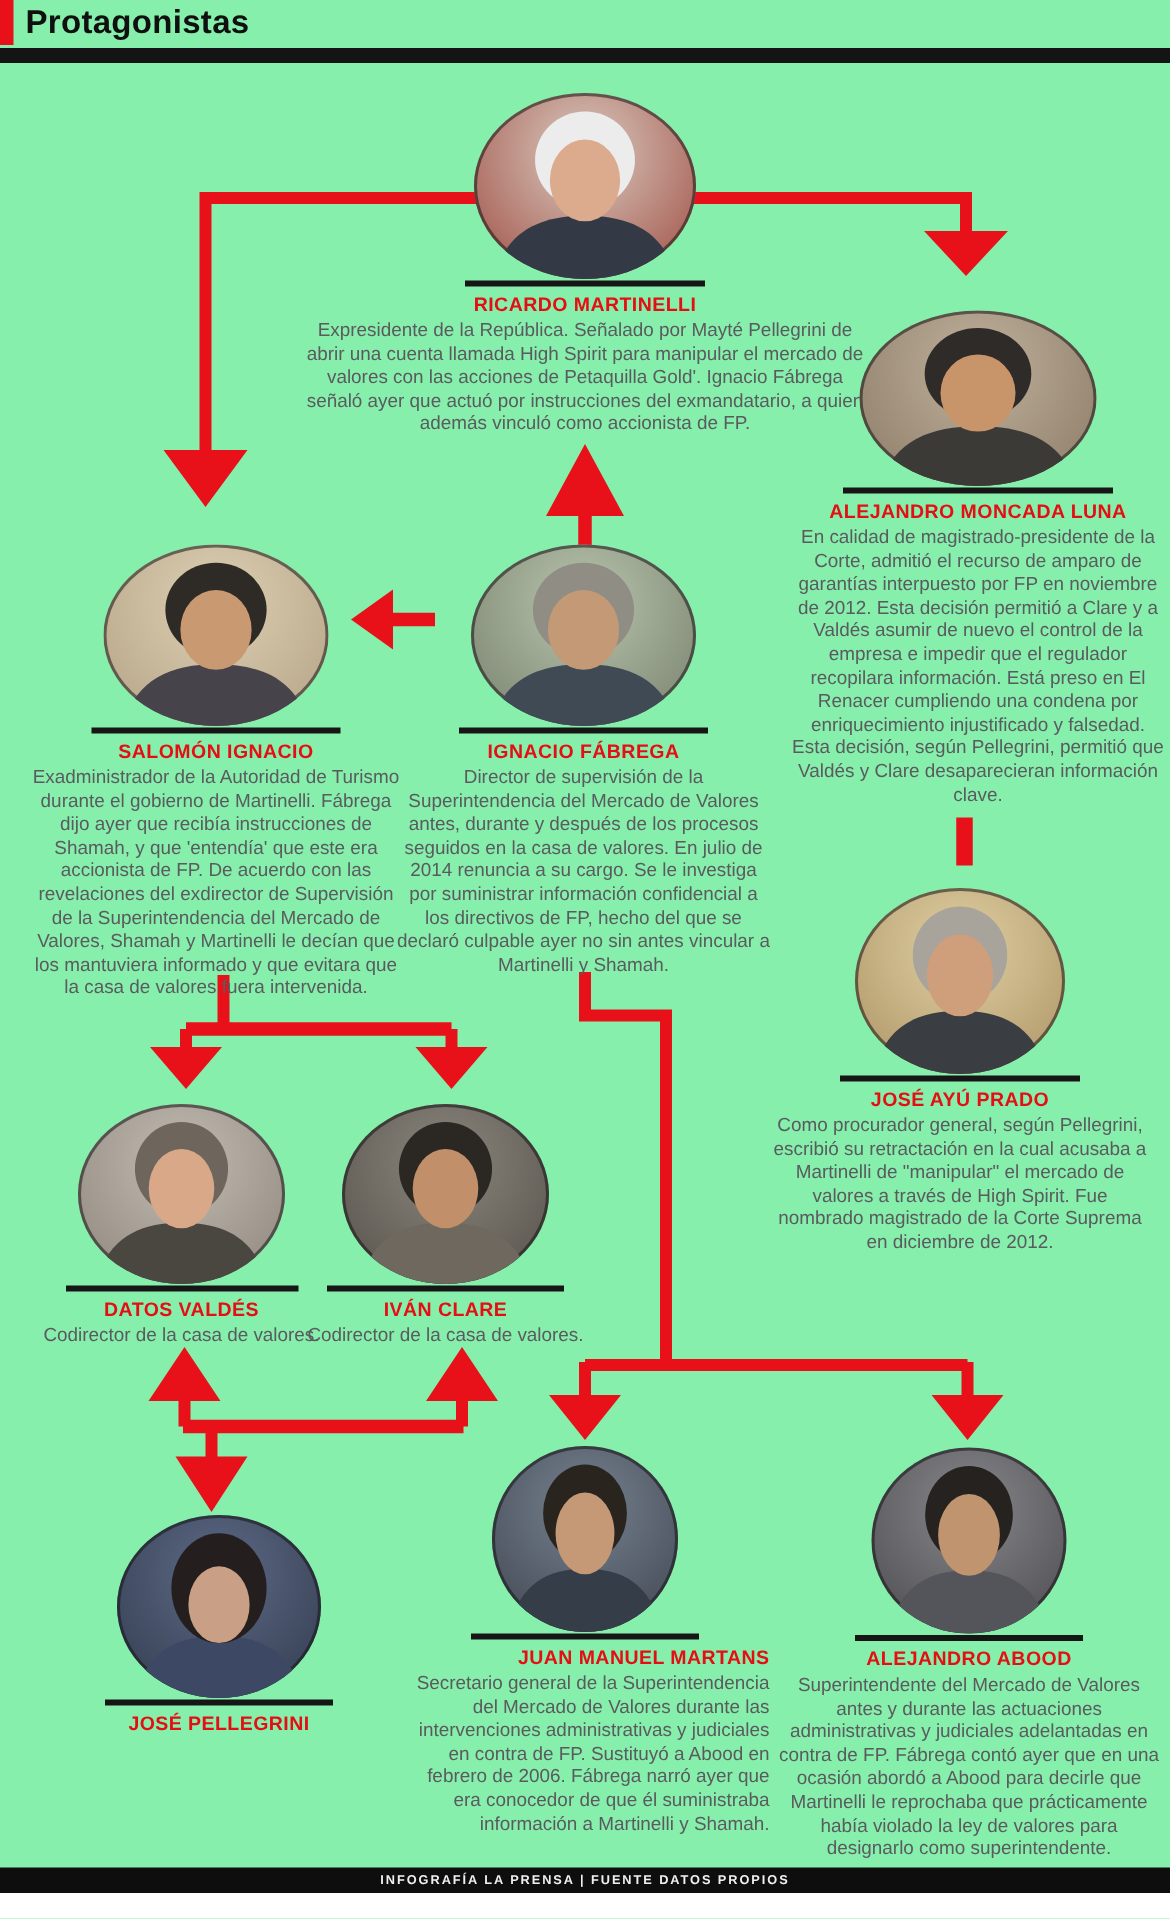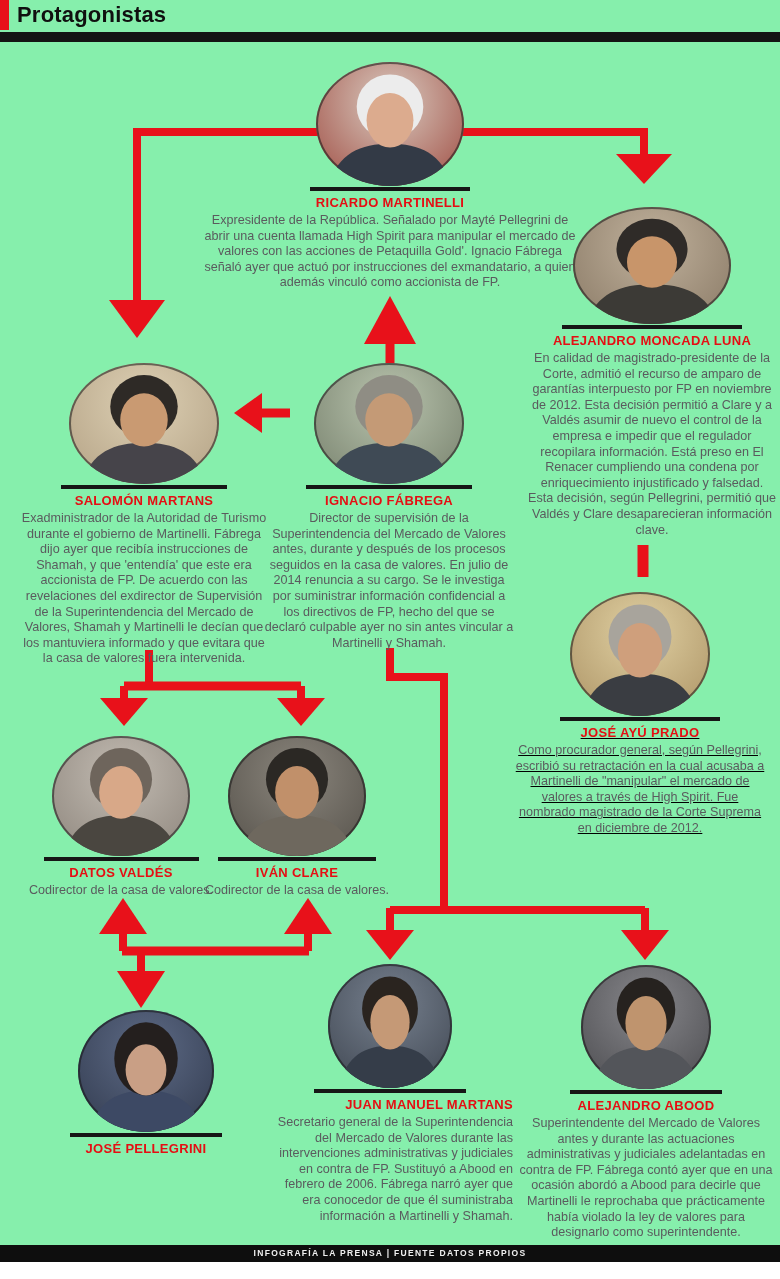--- a/index.html
+++ b/index.html
@@ -115,38 +115,38 @@
 
   <div class="person" style="left: 19px; top: 363px; width: 250px; --bg1: #ddd0b4; --bg2: #b3a184; --hair: #2e2a26; --skin: #c99a72; --suit: #46444a;">
     <div class="photo" style="width:150px;height:121px">
       <svg viewBox="0 0 120 100" preserveAspectRatio="none">
         <path d="M10,102 C16,74 36,66 60,66 C84,66 104,74 110,102 Z" style="fill:var(--suit)"></path>
         <ellipse cx="60" cy="36" rx="27" ry="26" style="fill:var(--hair)"></ellipse>
         <ellipse cx="60" cy="47" rx="19" ry="22" style="fill:var(--skin)"></ellipse>
       </svg>
     </div>
     <div class="underbar" style="width:166px"></div>
-    <div class="pname">SALOMÓN MARTANS</div>
+    <div class="pname">SALOMÓN IGNACIO</div>
     <div class="pdesc">Exadministrador de la Autoridad de Turismo durante el gobierno de Martinelli. Fábrega dijo ayer que recibía instrucciones de Shamah, y que 'entendía' que este era accionista de FP. De acuerdo con las revelaciones del exdirector de Supervisión de la Superintendencia del Mercado de Valores, Shamah y Martinelli le decían que los mantuviera informado y que evitara que la casa de valores fuera intervenida.</div>
   </div>
 
   <div class="person" style="left: 264px; top: 363px; width: 250px; --bg1: #b9c4ae; --bg2: #76806c; --hair: #8f8d84; --skin: #c49a76; --suit: #3f4a55;">
     <div class="photo" style="width:150px;height:121px">
       <svg viewBox="0 0 120 100" preserveAspectRatio="none">
         <path d="M10,102 C16,74 36,66 60,66 C84,66 104,74 110,102 Z" style="fill:var(--suit)"></path>
         <ellipse cx="60" cy="36" rx="27" ry="26" style="fill:var(--hair)"></ellipse>
         <ellipse cx="60" cy="47" rx="19" ry="22" style="fill:var(--skin)"></ellipse>
       </svg>
     </div>
     <div class="underbar" style="width:166px"></div>
     <div class="pname">IGNACIO FÁBREGA</div>
     <div class="pdesc">Director de supervisión de la Superintendencia del Mercado de Valores antes, durante y después de los procesos seguidos en la casa de valores. En julio de 2014 renuncia a su cargo. Se le investiga por suministrar información confidencial a los directivos de FP, hecho del que se declaró culpable ayer no sin antes vincular a Martinelli y Shamah.</div>
   </div>
 
-  <div class="person" style="left: 515px; top: 592px; width: 250px; text-decoration: underline; --bg1: #e0d0a2; --bg2: #ab9264; --hair: #a8a49c; --skin: #cf9f7c; --suit: #3a3d42;">
+  <div class="person" style="left: 515px; top: 592px; width: 250px; --bg1: #e0d0a2; --bg2: #ab9264; --hair: #a8a49c; --skin: #cf9f7c; --suit: #3a3d42;">
     <div class="photo" style="width:140px;height:124px">
       <svg viewBox="0 0 120 100" preserveAspectRatio="none">
         <path d="M10,102 C16,74 36,66 60,66 C84,66 104,74 110,102 Z" style="fill:var(--suit)"></path>
         <ellipse cx="60" cy="36" rx="27" ry="26" style="fill:var(--hair)"></ellipse>
         <ellipse cx="60" cy="47" rx="19" ry="22" style="fill:var(--skin)"></ellipse>
       </svg>
     </div>
     <div class="underbar" style="width:160px"></div>
     <div class="pname">JOSÉ AYÚ PRADO</div>
     <div class="pdesc">Como procurador general, según Pellegrini, escribió su retractación en la cual acusaba a Martinelli de "manipular" el mercado de valores a través de High Spirit. Fue nombrado magistrado de la Corte Suprema en diciembre de 2012.</div>

